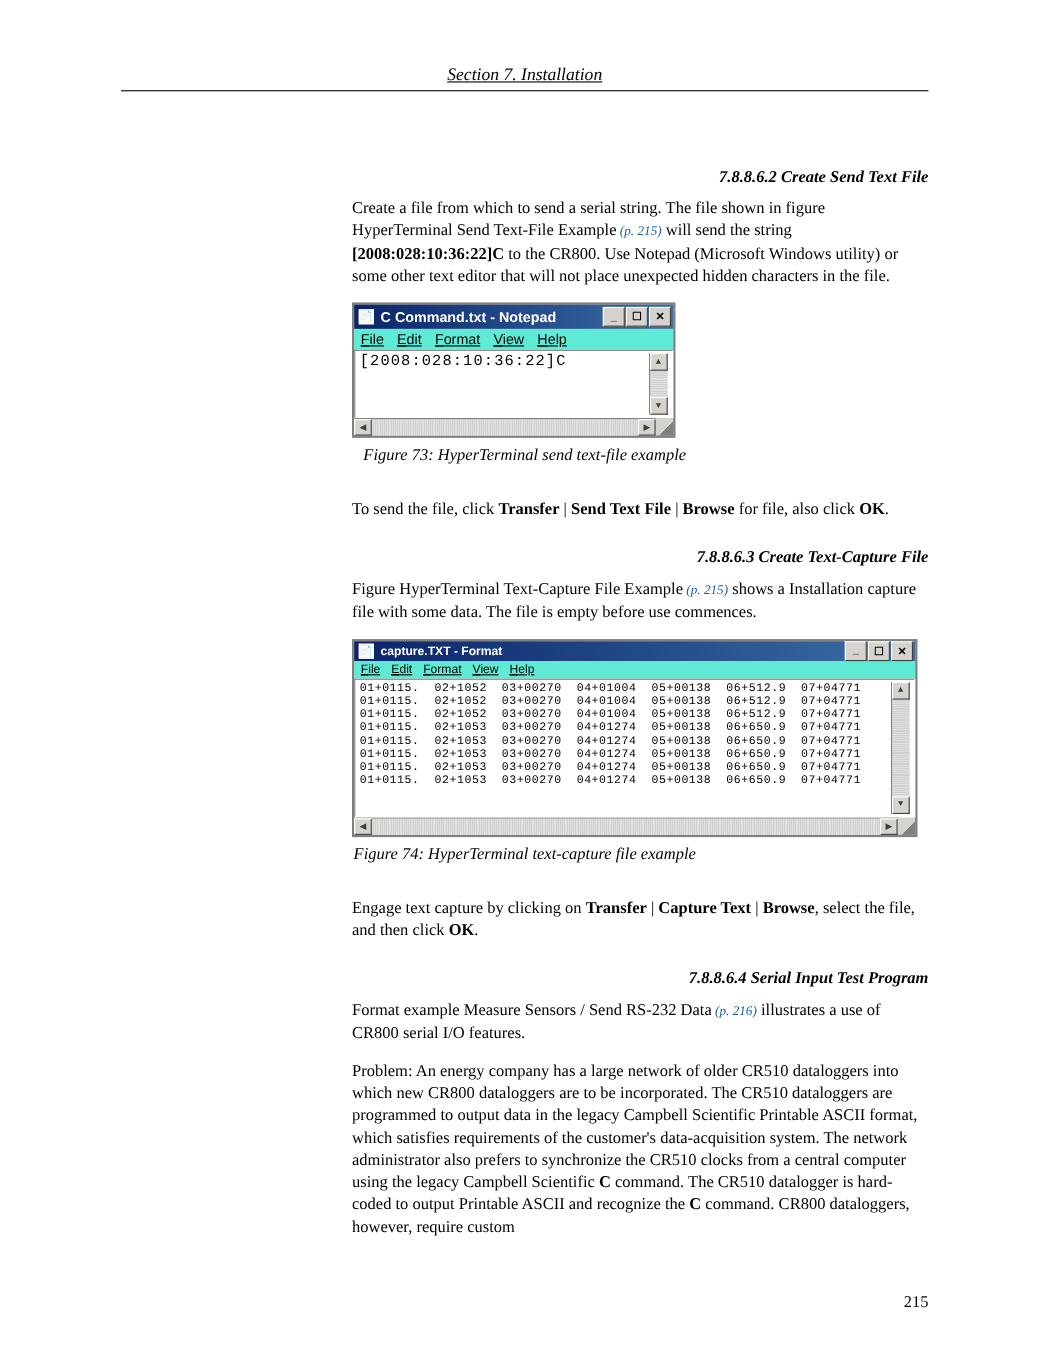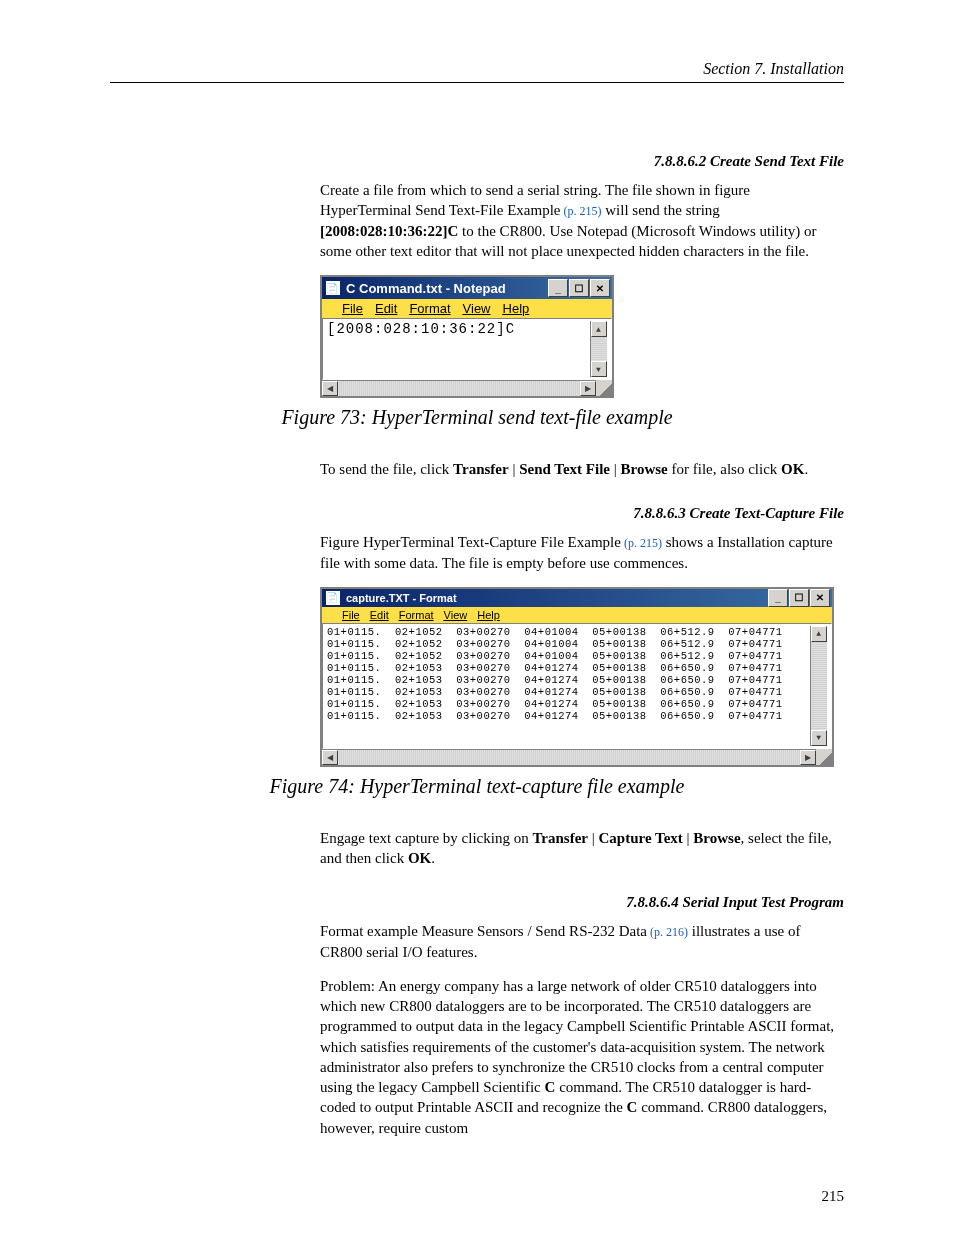--- a/index.html
+++ b/index.html
@@ -13,50 +13,52 @@
   .page {
     padding: 60px 110px 40px 110px;
     box-sizing: border-box;
   }
   .header-line {
     border-bottom: 1px solid #000;
     margin-bottom: 70px;
     padding-bottom: 4px;
   }
   .header-text {
-    text-align: right;
+    text-align: center;
     font-style: italic;
     font-size: 16px;
+    text-decoration: underline;
   }
   .section-heading {
     font-weight: bold;
     font-style: italic;
     font-size: 15px;
     margin-top: 26px;
     margin-bottom: 10px;
     text-align: right;
   }
   .body-para {
     margin-left: 210px;
     font-size: 15px;
     line-height: 1.35;
     margin-top: 6px;
     margin-bottom: 14px;
   }
   .body-para .bold { font-weight: bold; }
   .body-para .italic { }
   .page-ref {
     color: #1a5fb4;
+    font-style: italic;
     font-size: 12px;
     margin-top: 23px;
   }
   .fig-caption {
     text-align: center;
     font-style: italic;
-    font-size: 20px;
+    font-size: 15px;
     margin-top: 8px;
     margin-bottom: 30px;
   }
   .page-number {
     text-align: right;
     font-size: 15px;
     margin-top: 50px;
   }
 
   
@@ -94,22 +96,22 @@
     border-bottom-color: #404040;
     font-size: 10px;
     display: flex; align-items: center; justify-content: center;
     color: #000;
     font-family: Arial, sans-serif;
   }
   .menubar {
     display: flex;
     gap: 12px;
     font-size: 13px;
-    padding: 2px 20px;
-    background: #fde047;
+    padding: 2px 6px;
+    background: #5eead4;
     align-items: flex-end;
   }
   .menubar span { text-decoration: underline; text-decoration-color: #000; }
   .menubar .menu-item { color: #000; }
   .menubar .menu-item::first-letter { text-decoration: underline; }
   .notepad-body {
     background: #fff;
     border-top: 1px solid #808080;
     border-left: 1px solid #808080;
     border-right: 1px solid #fff;

